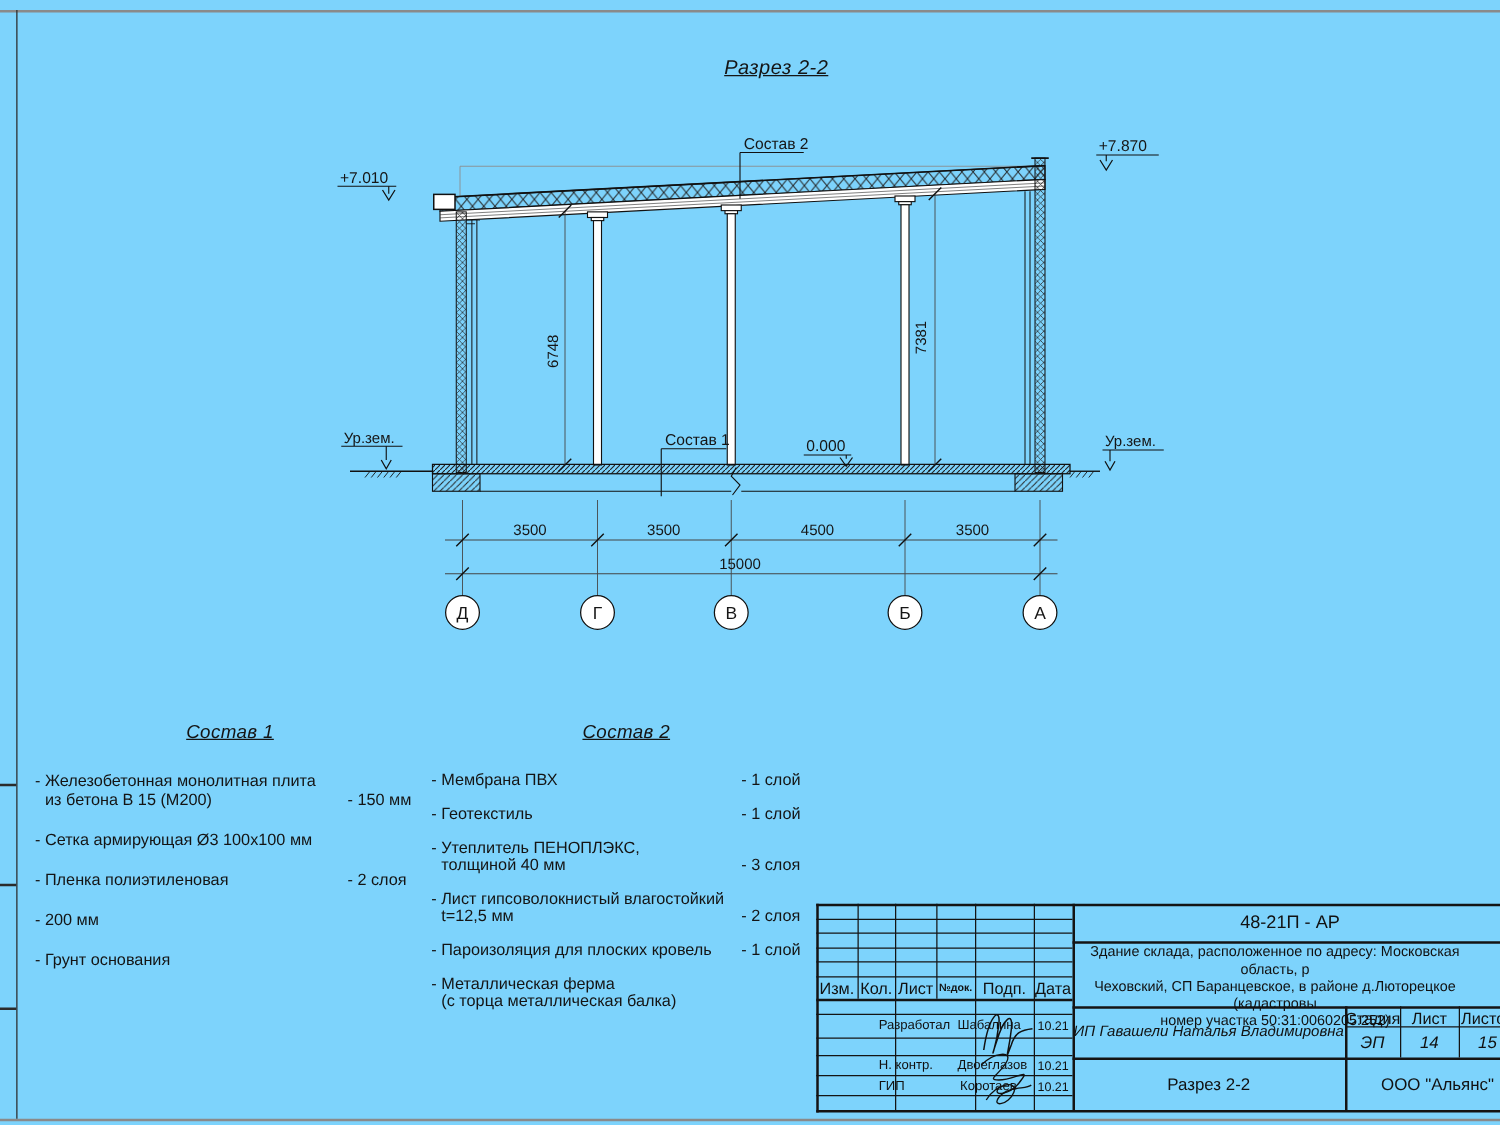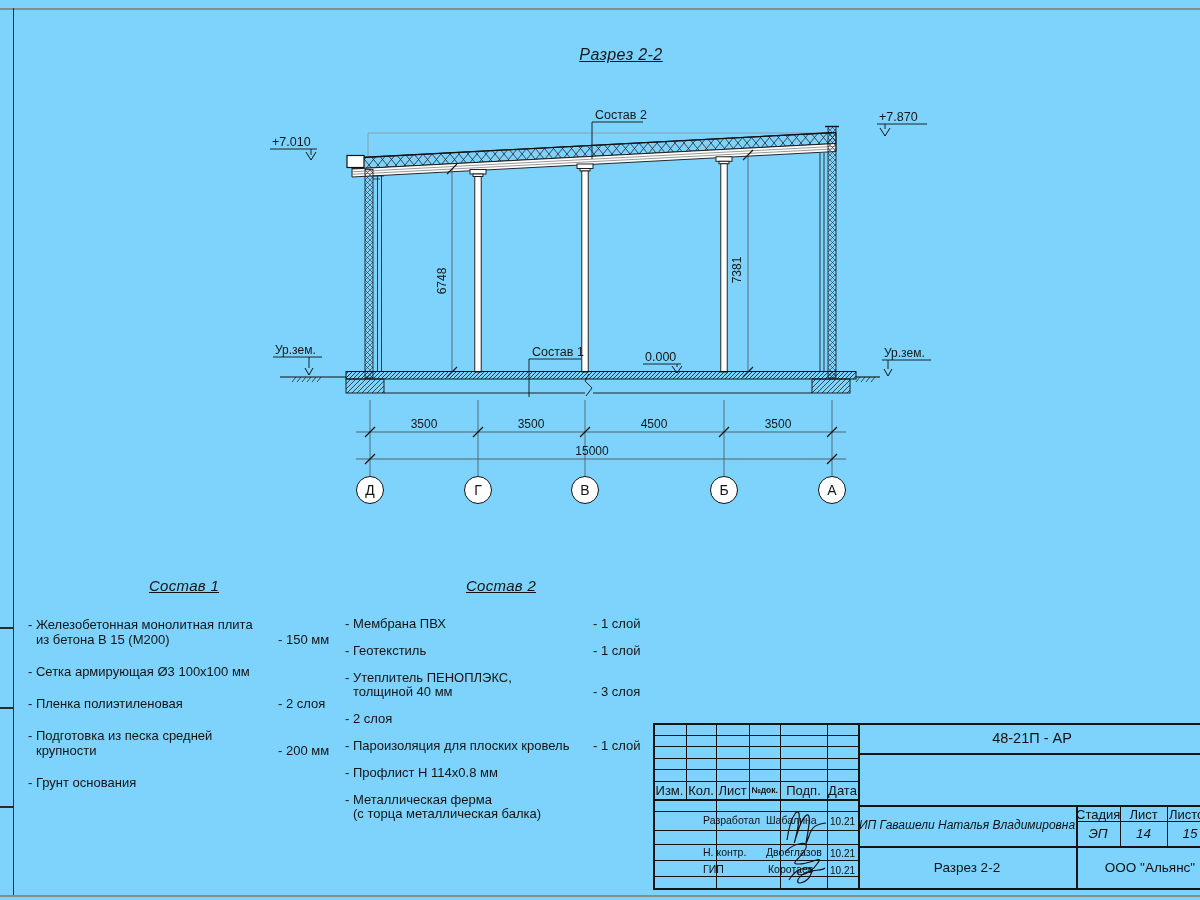--- a/index.html
+++ b/index.html
@@ -236,21 +236,20 @@
     </div>
     <div class="crow">
       <div class="nm"><span>- Сетка армирующая Ø3 100х100 мм</span></div>
       <div class="val"></div>
     </div>
     <div class="crow">
       <div class="nm"><span>- Пленка полиэтиленовая</span></div>
       <div class="val">- 2 слоя</div>
     </div>
     <div class="crow">
-      <div class="nm"><span>- Подготовка из песка средней</span><span class="l2">крупности</span></div>
       <div class="val">- 200 мм</div>
     </div>
     <div class="crow">
       <div class="nm"><span>- Грунт основания</span></div>
       <div class="val"></div>
     </div>
   </div>
 
   <div class="comp comp2" style="left:345px;top:577px;width:312px;">
     <div class="ctitle">Состав 2</div>
@@ -260,29 +259,26 @@
     </div>
     <div class="crow">
       <div class="nm"><span>- Геотекстиль</span></div>
       <div class="val">- 1 слой</div>
     </div>
     <div class="crow">
       <div class="nm"><span>- Утеплитель ПЕНОПЛЭКС,</span><span class="l2">толщиной 40 мм</span></div>
       <div class="val">- 3 слоя</div>
     </div>
     <div class="crow">
+      <div class="nm"><span>- Лист гипсоволокнистый влагостойкий</span><span class="l2">t=12,5 мм</span></div>
       <div class="val">- 2 слоя</div>
     </div>
     <div class="crow">
       <div class="nm"><span>- Пароизоляция для плоских кровель</span></div>
       <div class="val">- 1 слой</div>
-    </div>
-    <div class="crow">
-      <div class="nm"><span>- Профлист Н 114х0.8 мм</span></div>
-      <div class="val"></div>
     </div>
     <div class="crow">
       <div class="nm"><span>- Металлическая ферма</span><span class="l2">(с торца металлическая балка)</span></div>
       <div class="val"></div>
     </div>
   </div>
 
   <div class="tb">
 
     <div class="hl" style="left:0;top:0;width:637px;height:2px;"></div>
@@ -335,20 +331,25 @@
 
     <svg class="sig" style="left:128px;top:77px;" width="46" height="44" viewBox="0 0 46 44">
       <path d="M6,40 C10,12 20,4 18,20 C16,38 10,52 16,34 C22,14 30,8 28,24 C26,42 22,52 28,36 C31,26 36,24 45,23" fill="none" stroke="#111" stroke-width="1.2"></path>
     </svg>
     <svg class="sig" style="left:128px;top:113px;" width="46" height="52" viewBox="0 0 46 52">
       <path d="M4,16 C14,6 30,4 24,14 C18,24 8,28 18,28 C30,28 44,18 36,28 C28,40 12,42 18,34" fill="none" stroke="#111" stroke-width="1.1"></path>
       <path d="M8,44 C16,30 34,28 30,38 C26,48 12,50 18,42 C26,32 40,36 44,32" fill="none" stroke="#111" stroke-width="1.1"></path>
     </svg>
 
     <div class="cell code c" style="left:205px;top:0;width:348px;height:30px;">48-21П - АР</div>
+    <div class="cell addr" style="left:205px;top:33px;width:324px;">
+      <div>Здание склада, расположенное по адресу: Московская область, р</div>
+      <div>Чеховский, СП Баранцевское, в районе д.Люторецкое  (кадастровы</div>
+      <div>номер участка 50:31:0060205:252)</div>
+    </div>
     <div class="cell client c" style="left:205px;top:95px;width:218px;">ИП Гавашели Наталья Владимировна</div>
     <div class="cell stage-h c" style="left:423px;top:84px;width:44px;">Стадия</div>
     <div class="cell stage-h c" style="left:467px;top:84px;width:47px;">Лист</div>
     <div class="cell stage-h c" style="left:514px;top:84px;width:46px;">Листов</div>
     <div class="cell stage-v c" style="left:423px;top:99px;width:44px;height:24px;">ЭП</div>
     <div class="cell stage-v c" style="left:467px;top:99px;width:47px;height:24px;">14</div>
     <div class="cell stage-v c" style="left:514px;top:99px;width:46px;height:24px;">15</div>
     <div class="cell big c" style="left:205px;top:123px;width:218px;height:44px;">Разрез 2-2</div>
     <div class="cell big c" style="left:423px;top:123px;width:148px;height:44px;">ООО "Альянс"</div>
   </div>

